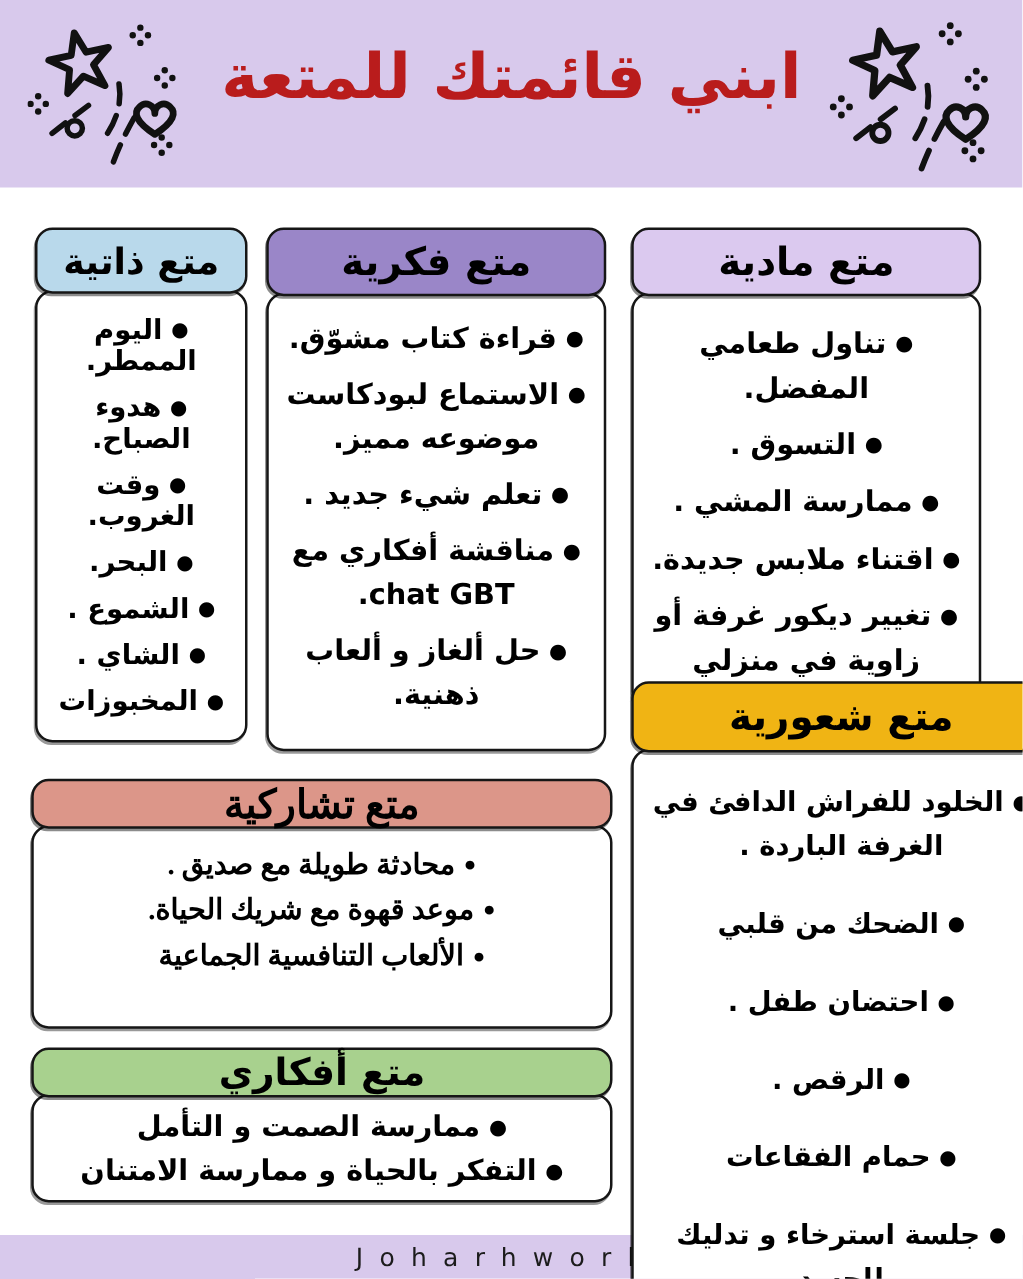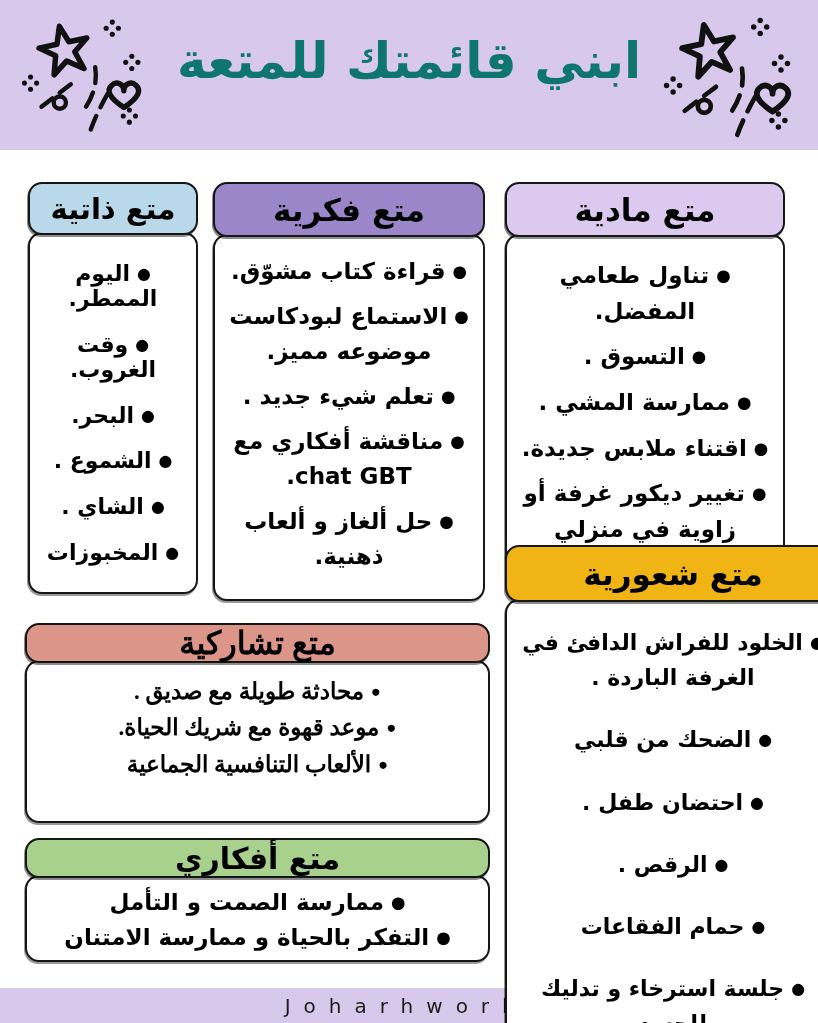--- a/index.html
+++ b/index.html
@@ -8,21 +8,21 @@
     position:relative; width:818px; height:1023px; margin:0 auto;
     background:#ffffff; overflow:hidden;
   }
   .top-band{
     position:absolute; left:0; top:0; width:818px; height:150px;
     background:#d8c9ec;
   }
   .title{
     position:absolute; left:0; top:32px; width:818px;
     text-align:center; direction:rtl;
-    font-size:50px; font-weight:bold; color:#0f766e;
+    font-size:50px; font-weight:bold; color:#b91c1c;
     letter-spacing:0px;
   }
   .decor{ position:absolute; }
   .decor-left{ left:22px; top:16px; }
   .decor-right{ left:662px; top:14px; }
   .footer-band{
     position:absolute; left:0; top:988px; width:818px; height:35px;
     background:#d8c9ec; display:flex; align-items:center; justify-content:center;
   }
   .brand{
@@ -157,20 +157,21 @@
         </g>
     </g>
   </svg>
 
   <div class="title">ابني قائمتك للمتعة</div>
 
   <div class="card card-self">
     <div class="card-header">متع ذاتية</div>
     <div class="card-body">
       <div class="item"><span class="dot">●</span><span>اليوم الممطر.</span></div>
+      <div class="item"><span class="dot">●</span><span>هدوء الصباح.</span></div>
       <div class="item"><span class="dot">●</span><span>وقت الغروب.</span></div>
       <div class="item"><span class="dot">●</span><span>البحر.</span></div>
       <div class="item"><span class="dot">●</span><span>الشموع .</span></div>
       <div class="item"><span class="dot">●</span><span>الشاي .</span></div>
       <div class="item"><span class="dot">●</span><span>المخبوزات</span></div>
     </div>
   </div>
 
   <div class="card card-material">
     <div class="card-header">متع مادية</div>

